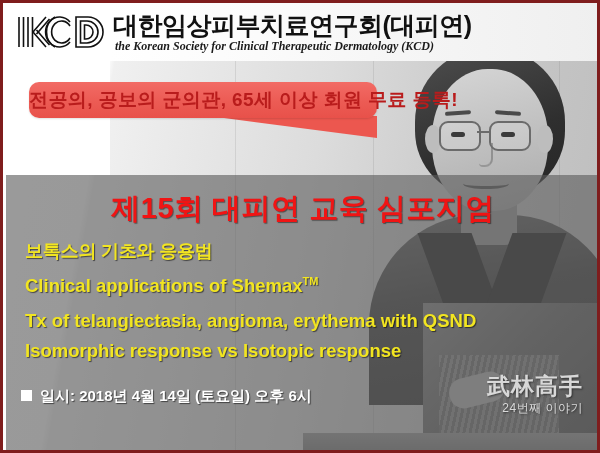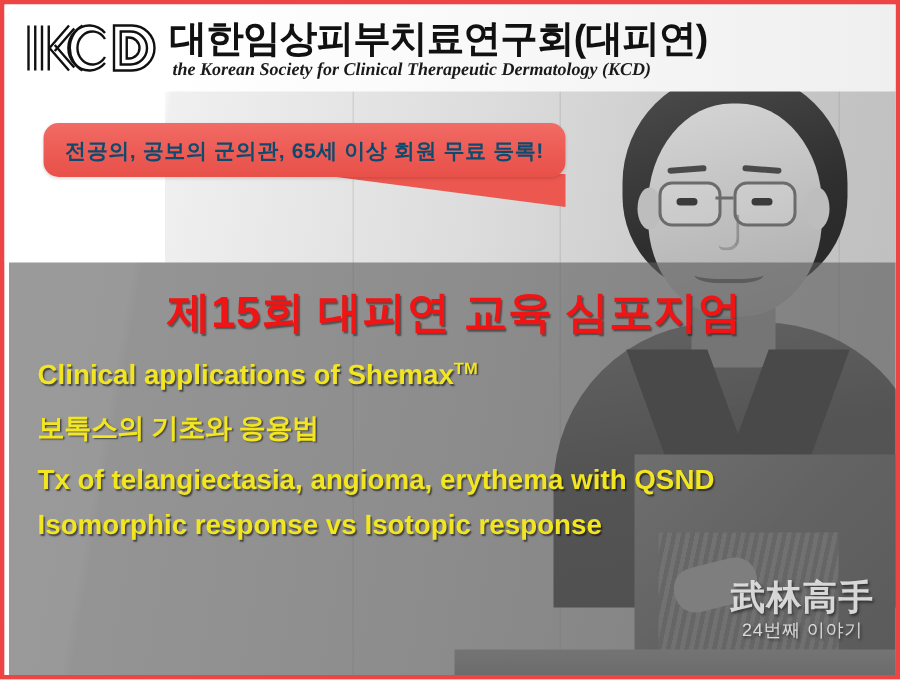--- a/index.html
+++ b/index.html
@@ -11,21 +11,21 @@
     font-family: "Liberation Sans", "DejaVu Sans", sans-serif;
   }
 
   #poster {
     position: relative;
     width: 600px;
     height: 453px;
     overflow: hidden;
     background: #ffffff;
     box-sizing: border-box;
-    border: 3px solid #ef4444;
+    border: 3px solid #7f1d1d;
   }
 
   
   .photo-layer {
     position: absolute;
     left: 0; top: 0;
     width: 600px; height: 453px;
     background: #d8d8d8;
   }
   .photo-wall {
@@ -223,22 +223,22 @@
     background: linear-gradient(180deg,#f26b65 0%,#ec5b54 55%,#e8514a 100%);
     border-radius: 10px;
     box-shadow: 0 1px 2px rgba(0,0,0,0.12);
   }
   .bubble-text {
     position: absolute;
     left: 0; top: 0;
     width: 348px; height: 36px;
     line-height: 36px;
     text-align: center;
-    color: #0c4a6e;
-    font-size: 14px;
+    color: #b91c1c;
+    font-size: 19px;
     font-weight: bold;
     letter-spacing: 0.4px;
     white-space: nowrap;
   }
   .bubble-tail {
     position: absolute;
     left: 180px;
     top: 34px;
     width: 0; height: 0;
     border-left: 168px solid transparent;
@@ -309,22 +309,22 @@
     width: 11px; height: 11px;
     background: #ffffff;
     margin-right: 8px;
     vertical-align: 0px;
   }
 
   
   .watermark {
     position: absolute;
     right: 14px;
-    bottom: 22px;
-    text-align: center;
+    bottom: 34px;
+    text-align: right;
     color: rgba(228,228,228,0.92);
     text-shadow: 1px 1px 2px rgba(0,0,0,0.5);
   }
   .wm-main {
     font-family: "Liberation Serif", "DejaVu Serif", serif;
     font-size: 23px;
     font-weight: bold;
     letter-spacing: 1px;
     line-height: 26px;
   }
@@ -402,27 +402,28 @@
     <div class="bubble-tail"></div>
     <div class="bubble"></div>
     <div class="bubble-text">전공의, 공보의 군의관, 65세 이상 회원 무료 등록!</div>
   </div>
 
   <div class="panel"></div>
 
   <div class="main-title">제15회 대피연 교육 심포지엄</div>
 
   <div class="topics">
+    <div class="topic t0"><span>보톡스의 기초와 응용법</span><span class="tm"></span></div>
     <div class="topic t1"><span>Clinical applications of Shemax</span><span class="tm">TM</span></div>
-    <div class="topic t0"><span>보톡스의 기초와 응용법</span><span class="tm"></span></div>
     <div class="topic t3"><span>Tx of telangiectasia, angioma, erythema with QSND</span><span class="tm"></span></div>
     <div class="topic t2"><span>Isomorphic response vs Isotopic response</span><span class="tm"></span></div>
   </div>
 
   <div class="info">
+    <div class="info-line"><span class="marker"></span><span>일시: 2018년 4월 14일 (토요일) 오후 6시</span></div>
   </div>
 
   <div class="watermark">
     <div class="wm-main">武林高手</div>
     <div class="wm-sub">24번째 이야기</div>
   </div>
 
 </div>
 
 </body></html>

